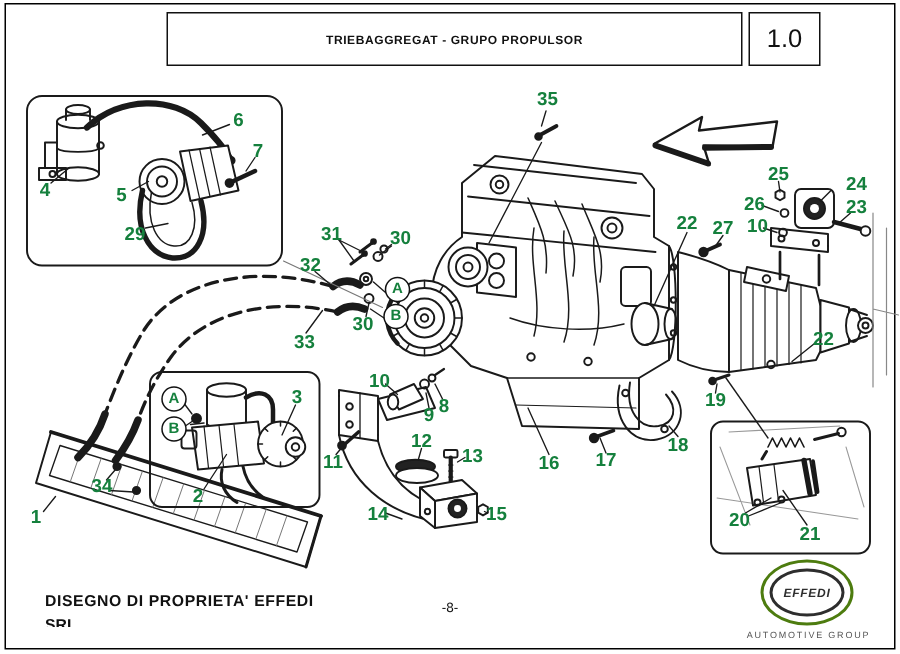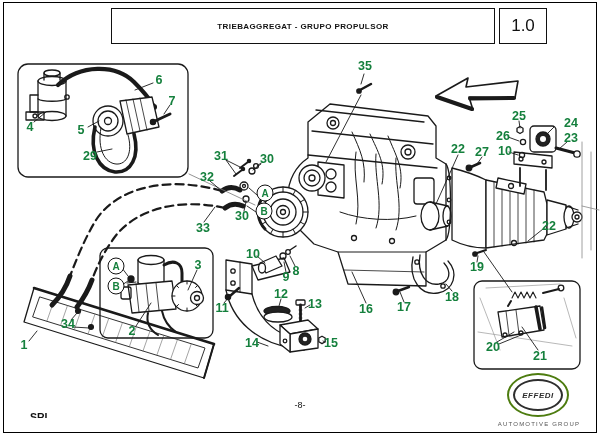--- a/index.html
+++ b/index.html
@@ -367,20 +367,21 @@
       <span class="callout" style="left: 207px; top: 177px;">32</span>
       <span class="callout" style="left: 203px; top: 228px;">33</span>
       <span class="callout" style="left: 68px; top: 324px;">34</span>
       <span class="callout" style="left: 365px; top: 66px;">35</span>
       <span class="callout circled" style="left: 265px; top: 193px;">A</span>
       <span class="callout circled" style="left: 264px; top: 211px;">B</span>
       <span class="callout circled" style="left: 116px; top: 266px;">A</span>
       <span class="callout circled" style="left: 116px; top: 286px;">B</span>
     </div>
 
+  <div class="property1">DISEGNO DI PROPRIETA' EFFEDI</div>
   <div class="property2">SRL</div>
   <div class="page-num">-8-</div>
   <div class="logo-outer">
     <div class="logo-inner">
       <span class="logo-text">EFFEDI</span>
     </div>
   </div>
   <div class="logo-caption">AUTOMOTIVE GROUP</div>
 </div>
 

